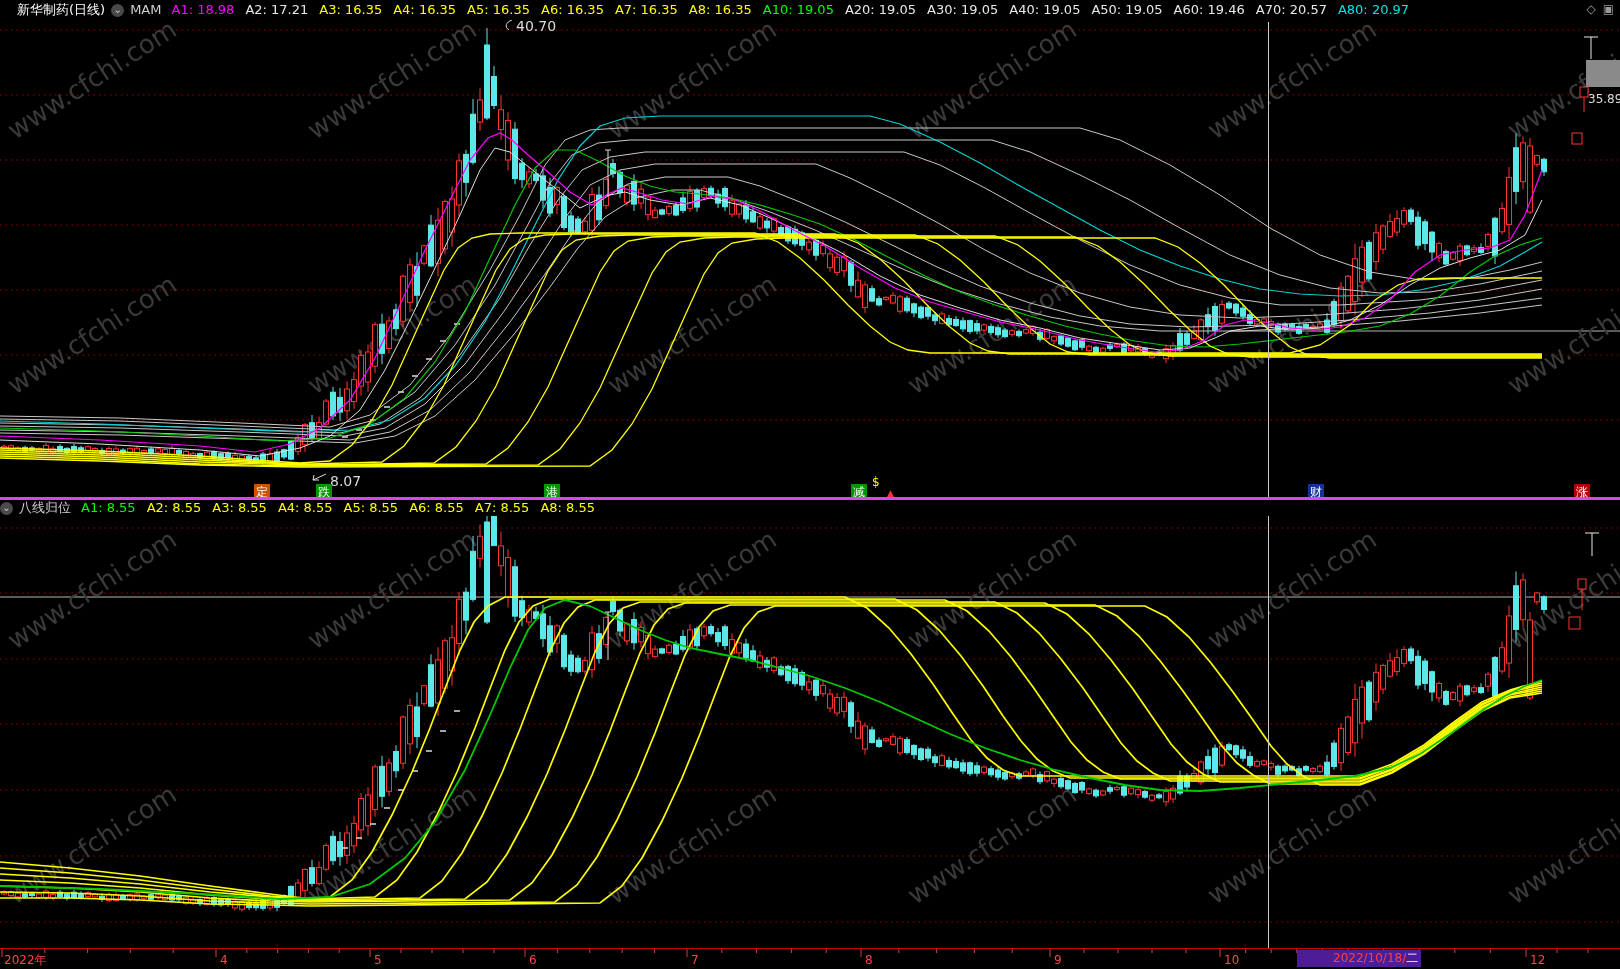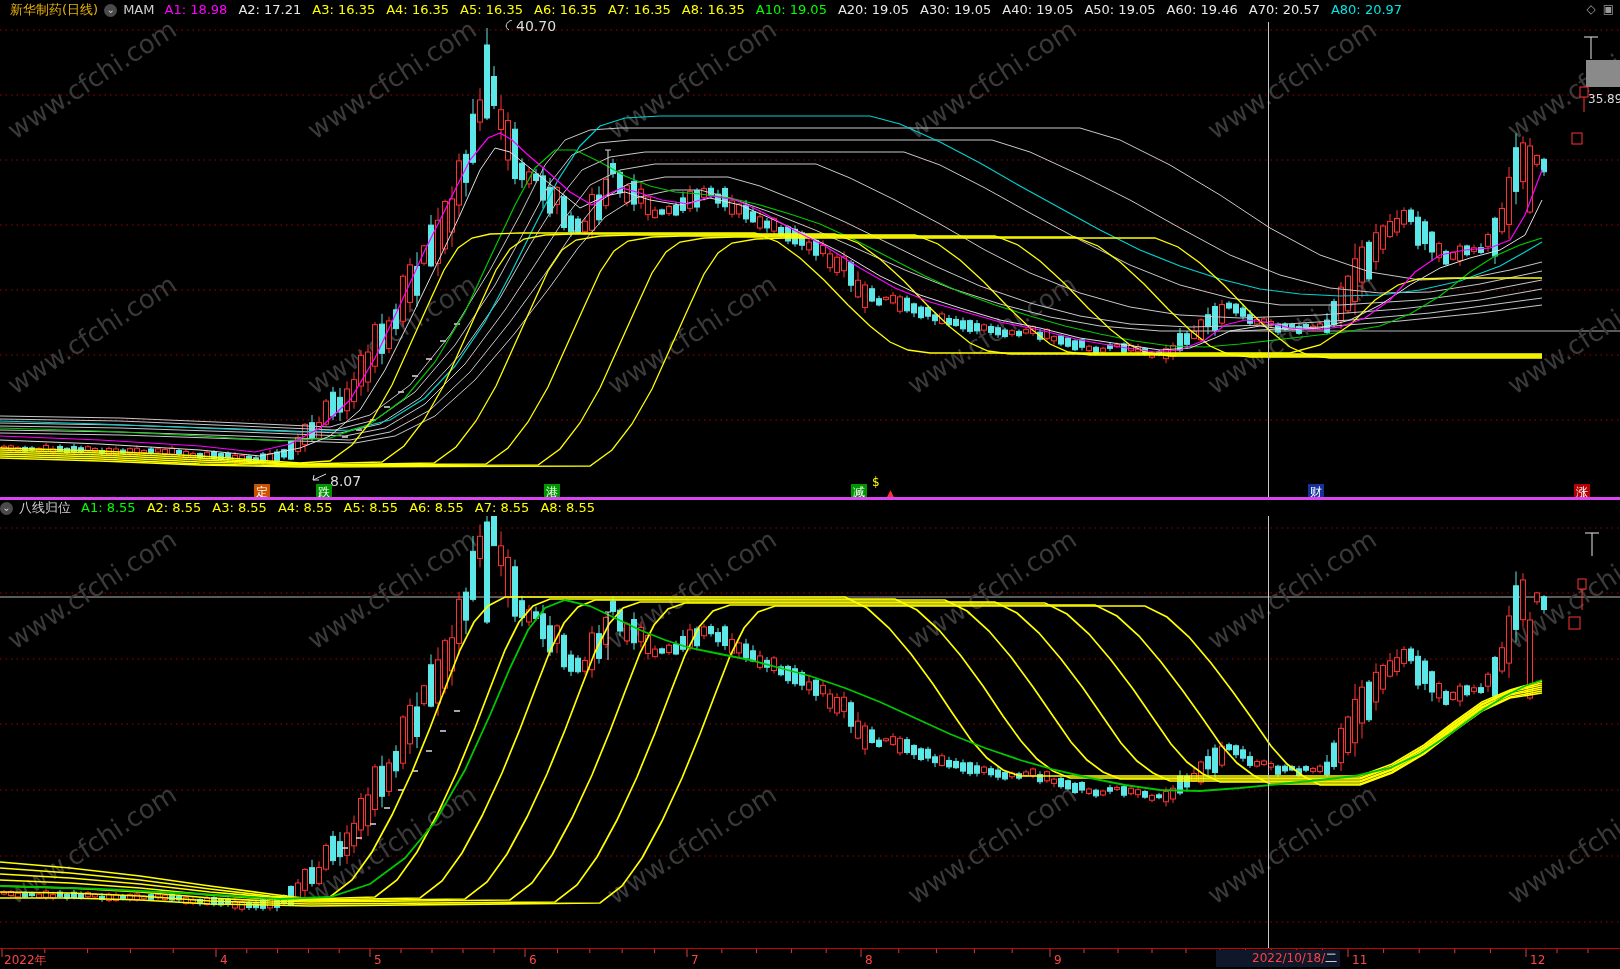--- a/index.html
+++ b/index.html
@@ -2,21 +2,21 @@
 <html><head>
 <meta charset="utf-8">
 <style>
   html,body{margin:0;padding:0;background:#000;}
   #app{position:relative;width:1620px;height:969px;background:#000;overflow:hidden;
        font-family:"DejaVu Sans",sans-serif;}
   .hdr{position:absolute;left:0;width:1620px;height:19px;background:#000;color:#d4d4d4;
        font-size:13px;line-height:19px;white-space:nowrap;z-index:8;}
   #hdr1{top:0;}
   #hdr2{top:497px;border-top:3px solid #d946ef;height:16px;line-height:16px;}
-  .stock{color:#eab308;margin-left:10px;margin-right:6px;}
+  .stock{color:#ffffff;margin-left:17px;margin-right:6px;}
   .circ{display:inline-block;width:13px;height:13px;border-radius:50%;background:#4a4a4a;
         color:#cfcfcf;font-size:10px;line-height:11px;text-align:center;vertical-align:middle;
         margin-right:6px;cursor:pointer;}
   .ind{color:#cfcfcf;margin-right:10px;}
   .hv{margin-right:11px;}
   .hdr-icons{position:absolute;right:6px;top:0;color:#9a9a9a;font-size:12px;}
   .hdr-icons span{margin-left:7px;cursor:pointer;}
   svg{position:absolute;left:0;display:block;}
   svg text{font-family:"DejaVu Sans",sans-serif;}
   #svg1{top:20px;}
@@ -1107,17 +1107,17 @@
       <text x="691" y="964" fill="#ff4646" font-size="12">7</text>
       <text x="865" y="964" fill="#ff4646" font-size="12">8</text>
       <text x="1054" y="964" fill="#ff4646" font-size="12">9</text>
       <text x="1224" y="964" fill="#ff4646" font-size="12">10</text>
       <text x="1352" y="964" fill="#ff4646" font-size="12">11</text>
       <text x="1530" y="964" fill="#ff4646" font-size="12">12</text>
     </svg>
 
   <div id="crosshair" style="left: 1268px;"></div>
 
-  <div id="datebox" style="left: 1216px; background: #0f172a; padding-left: 36px;">
+  <div id="datebox" style="left: 1297px; background: #4c1d95; padding-left: 36px;">
     <span style="color:#ff4040">2022/10/18/</span><span style="color:#ffffff">二</span>
   </div>
 
 </div>
 
 </body></html>

